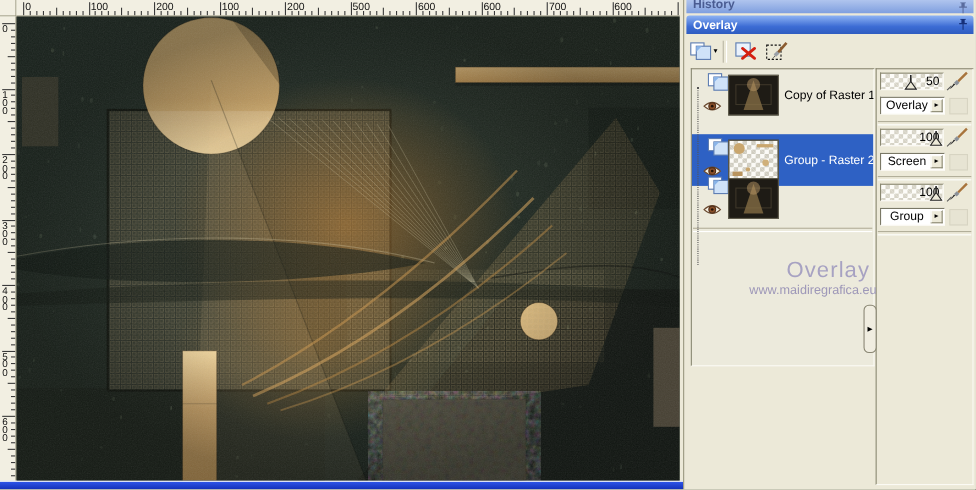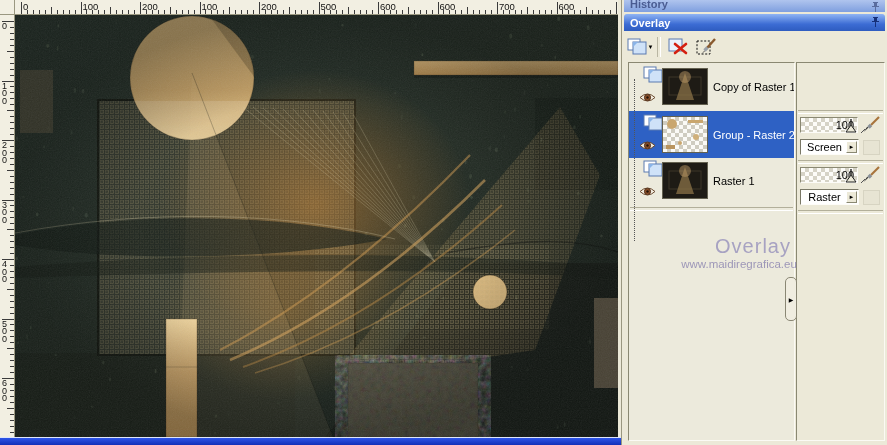--- a/index.html
+++ b/index.html
@@ -33,21 +33,21 @@
   #history-bar .pin{color:#5a6c9e;top:7px;}
   #layers-bar .pin{color:#16307a;}
 
   #layers-toolbar{position:absolute;left:4px;top:33px;height:27px;right:2px;display:flex;align-items:center;}
   .tb-btn{width:28px;height:24px;display:flex;align-items:center;justify-content:center;position:relative;}
   .tb-sep{width:2px;height:20px;margin:0 3px;border-left:1px solid #b9b6a2;border-right:1px solid #fff;}
   .dd-arrow{font-size:6px;color:#000;margin-left:1px;}
 
   .sunken-box{position:absolute;background:#eceadc;border:1px solid;
               border-color:#8a8872 #fbfaf4 #fbfaf4 #8a8872;box-sizing:border-box;}
-  #layer-list{left:6px;top:62px;width:167px;height:379px;overflow:hidden;}
+  #layer-list{left:6px;top:62px;width:167px;height:271px;overflow:hidden;}
   #controls-box{left:174px;top:62px;width:89px;height:379px;overflow:hidden;background:#ece9d8;}
 
   .layer-row{position:absolute;left:0;width:100%;height:47px;}
   .layer-row.sel{background:#2e61c4;}
   .lr-pages{position:absolute;left:14px;top:3px;}
   .lr-eye{position:absolute;left:10px;top:26px;}
   .lr-thumb{position:absolute;left:33px;top:5px;width:44px;height:35px;border:1px solid #63604f;background:#1e1b15;overflow:hidden;}
   .lr-thumb.checker{background-image:linear-gradient(45deg,#cfccc0 25%,transparent 25%,transparent 75%,#cfccc0 75%),
                     linear-gradient(45deg,#cfccc0 25%,#fbfaf6 25%,#fbfaf6 75%,#cfccc0 75%);
                     background-size:8px 8px;background-position:0 0,4px 4px;}
@@ -640,21 +640,21 @@
               <circle cx="8.5" cy="5.5" r="1.2" fill="#241308"></circle>
             </svg></div>
           <div class="lr-thumb"><svg width="44" height="35" viewBox="0 0 44 35">
               <rect width="44" height="35" fill="#1e1b15"></rect>
               <rect x="6" y="8" width="32" height="18" fill="none" stroke="#4a4232" opacity=".7"></rect>
               <polygon points="22,4 13,31 31,31" fill="#8a7147" opacity=".75"></polygon>
               <circle cx="22" cy="8" r="6" fill="#b99766" opacity=".5"></circle>
             </svg></div>
           <div class="lr-label">Copy of Raster 1</div>
         </div>
-        <div class="layer-row sel" style="top: 48px;">
+        <div class="layer-row sel" style="top: 59px;">
           <div class="lr-pages"><svg width="20" height="17" viewBox="0 0 20 17">
               <rect x="1" y="1" width="12" height="11" fill="#fff" stroke="#5a7ab0"></rect>
               <rect x="6" y="4" width="13" height="12" fill="#cfe2f8" stroke="#5a7ab0"></rect>
               <path d="M6,4 L11,4 L6,9 Z" fill="#8ab4e8"></path>
             </svg></div>
           <div class="lr-eye"><svg width="17" height="11" viewBox="0 0 17 11">
               <path d="M1,5.5 Q8.5,-1.5 16,5.5 Q8.5,12.5 1,5.5 Z" fill="#f6f1e4" stroke="#6a4a30"></path>
               <circle cx="8.5" cy="5.5" r="3.1" fill="#8a4f28" stroke="#52301a"></circle>
               <circle cx="8.5" cy="5.5" r="1.2" fill="#241308"></circle>
             </svg></div>
@@ -677,32 +677,51 @@
               <path d="M1,5.5 Q8.5,-1.5 16,5.5 Q8.5,12.5 1,5.5 Z" fill="#f6f1e4" stroke="#6a4a30"></path>
               <circle cx="8.5" cy="5.5" r="3.1" fill="#8a4f28" stroke="#52301a"></circle>
               <circle cx="8.5" cy="5.5" r="1.2" fill="#241308"></circle>
             </svg></div>
           <div class="lr-thumb"><svg width="44" height="35" viewBox="0 0 44 35">
               <rect width="44" height="35" fill="#1e1b15"></rect>
               <rect x="6" y="8" width="32" height="18" fill="none" stroke="#4a4232" opacity=".7"></rect>
               <polygon points="22,4 13,31 31,31" fill="#8a7147" opacity=".75"></polygon>
               <circle cx="22" cy="8" r="6" fill="#b99766" opacity=".5"></circle>
             </svg></div>
-          <div class="lr-label">Raster 1</div>
         </div>
       </div>
 
     <div id="wm1">Overlay</div>
     <div id="wm2">www.maidiregrafica.eu</div>
 
     <div id="splitter">
       <span>▶</span>
     </div>
 
     <div id="controls-box" class="sunken-box">
+        <div class="ctl-group" style="top: 1px;">
+          <div class="op-track">
+            <div class="op-value">50</div>
+            <div class="op-handle" style="left: 21px;"><svg width="12" height="14" viewBox="0 0 12 14">
+                <line x1="6" y1="0" x2="6" y2="6" stroke="#222" stroke-width="1.4"></line>
+                <polygon points="1,13 11,13 6,6" fill="#ece9d8" stroke="#222"></polygon>
+              </svg></div>
+          </div>
+          <div class="ctl-brush"><svg width="21" height="20" viewBox="0 0 21 20">
+              <path d="M19,2 L11,10" stroke="#a8743c" stroke-width="2.2"></path>
+              <path d="M11,10 L8.5,12.5" stroke="#8a9098" stroke-width="3.4"></path>
+              <path d="M8.5,12.5 Q5,16 3.5,17 Q6,13.8 7,12 Z" fill="#2a2a2a"></path>
+              <path d="M1,18 L5,14" stroke="#555" stroke-width="1"></path>
+            </svg></div>
+          <div class="blend-field">
+            <span>Overlay</span>
+            <div class="blend-arrow">►</div>
+          </div>
+          <div class="ghost-btn"></div>
+        </div>
         <div class="ctl-group" style="top: 52px;">
           <div class="op-track">
             <div class="op-value">100</div>
             <div class="op-handle" style="left: 44px;"><svg width="12" height="14" viewBox="0 0 12 14">
                 <line x1="6" y1="0" x2="6" y2="6" stroke="#222" stroke-width="1.4"></line>
                 <polygon points="1,13 11,13 6,6" fill="#ece9d8" stroke="#222"></polygon>
               </svg></div>
           </div>
           <div class="ctl-brush"><svg width="21" height="20" viewBox="0 0 21 20">
               <path d="M19,2 L11,10" stroke="#a8743c" stroke-width="2.2"></path>
@@ -724,21 +743,21 @@
                 <polygon points="1,13 11,13 6,6" fill="#ece9d8" stroke="#222"></polygon>
               </svg></div>
           </div>
           <div class="ctl-brush"><svg width="21" height="20" viewBox="0 0 21 20">
               <path d="M19,2 L11,10" stroke="#a8743c" stroke-width="2.2"></path>
               <path d="M11,10 L8.5,12.5" stroke="#8a9098" stroke-width="3.4"></path>
               <path d="M8.5,12.5 Q5,16 3.5,17 Q6,13.8 7,12 Z" fill="#2a2a2a"></path>
               <path d="M1,18 L5,14" stroke="#555" stroke-width="1"></path>
             </svg></div>
           <div class="blend-field">
-            <span>Raster</span>
+            <span>Group</span>
             <div class="blend-arrow">►</div>
           </div>
           <div class="ghost-btn"></div>
         </div>
         <div class="ctl-divider" style="top: 47px;"></div>
         <div class="ctl-divider" style="top: 97px;"></div>
         <div class="ctl-divider" style="top: 147px;"></div>
       </div>
   </div>
 </div>

